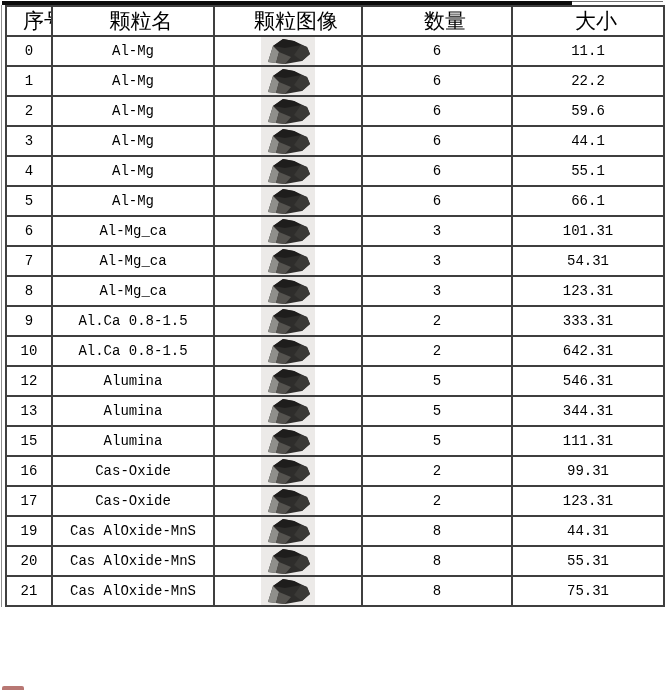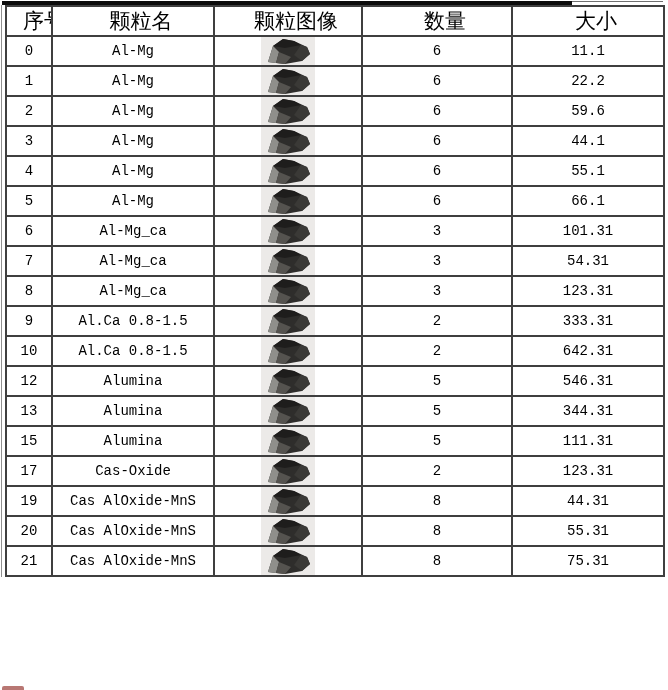--- a/index.html
+++ b/index.html
@@ -362,20 +362,38 @@
           <polygon points="7,25 12,9 18,15 15,26" fill="#8f8f8b"></polygon>
           <polygon points="15,26 18,15 30,20 24,27" fill="#55534f"></polygon>
           <polygon points="40,8 46,10 49,17 41,24 33,18" fill="#3a3936"></polygon>
         </svg>
       </span>
     </td>
     <td class="c-count">5</td>
     <td class="c-size">111.31</td>
   </tr>
 
+  <tr>
+    <td class="c-index">16</td>
+    <td class="c-name">Cas-Oxide</td>
+    <td class="c-image">
+      <span class="thumb">
+        <svg viewBox="0 0 54 28" xmlns="http://www.w3.org/2000/svg">
+          <rect x="0" y="0" width="54" height="28" fill="#eceae8"></rect>
+          <polygon points="7,25 12,9 22,2 33,4 46,10 49,17 41,24 24,27" fill="#2e2d2b"></polygon>
+          <polygon points="12,9 22,2 33,4 40,8 24,11" fill="#1e1d1c"></polygon>
+          <polygon points="7,25 12,9 18,15 15,26" fill="#8f8f8b"></polygon>
+          <polygon points="15,26 18,15 30,20 24,27" fill="#55534f"></polygon>
+          <polygon points="40,8 46,10 49,17 41,24 33,18" fill="#3a3936"></polygon>
+        </svg>
+      </span>
+    </td>
+    <td class="c-count">2</td>
+    <td class="c-size">99.31</td>
+  </tr>
 
   <tr>
     <td class="c-index">17</td>
     <td class="c-name">Cas-Oxide</td>
     <td class="c-image">
       <span class="thumb">
         <svg viewBox="0 0 54 28" xmlns="http://www.w3.org/2000/svg">
           <rect x="0" y="0" width="54" height="28" fill="#eceae8"></rect>
           <polygon points="7,25 12,9 22,2 33,4 46,10 49,17 41,24 24,27" fill="#2e2d2b"></polygon>
           <polygon points="12,9 22,2 33,4 40,8 24,11" fill="#1e1d1c"></polygon>

